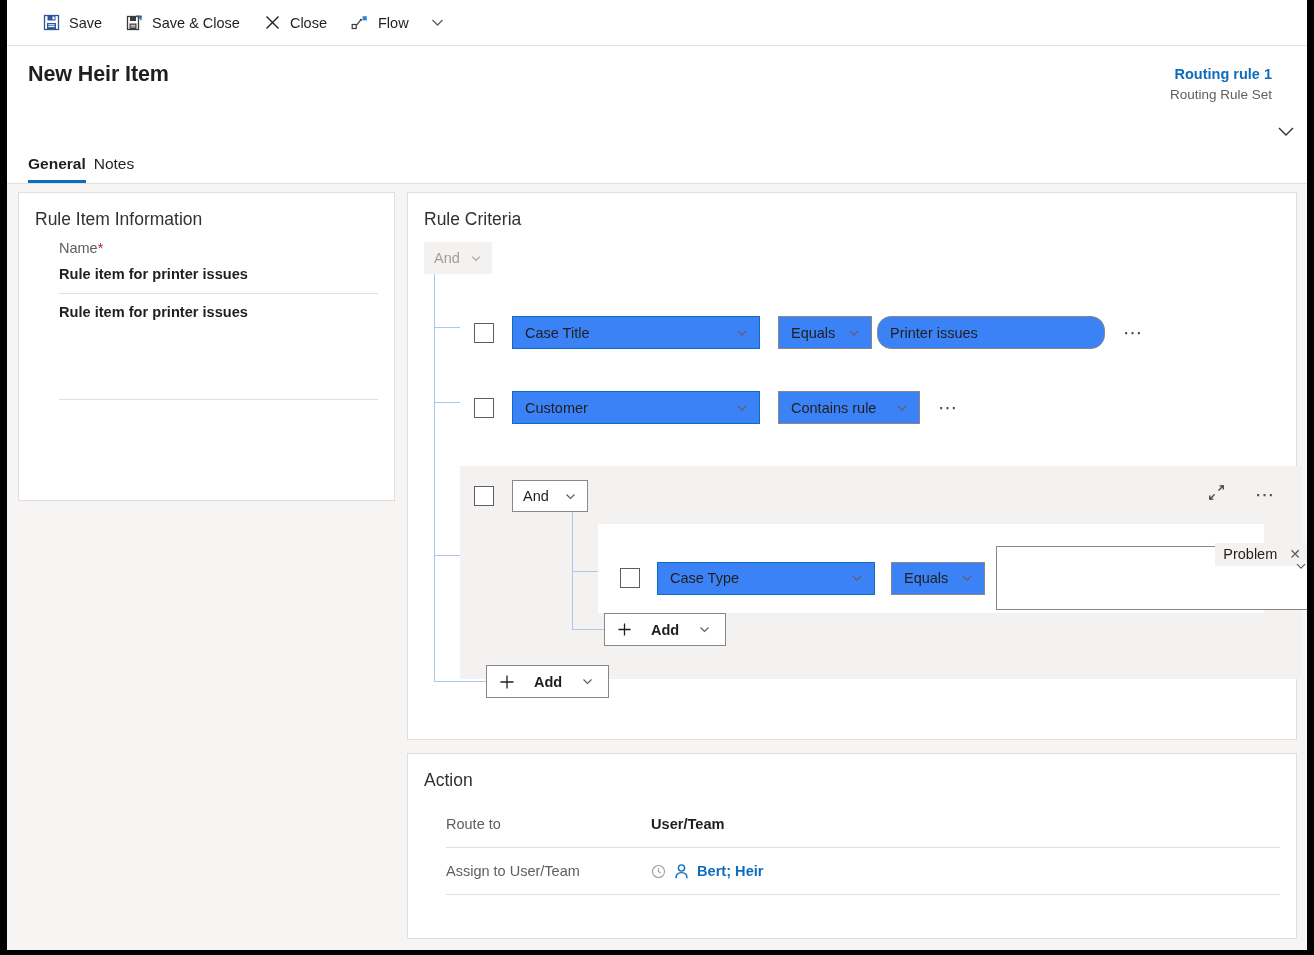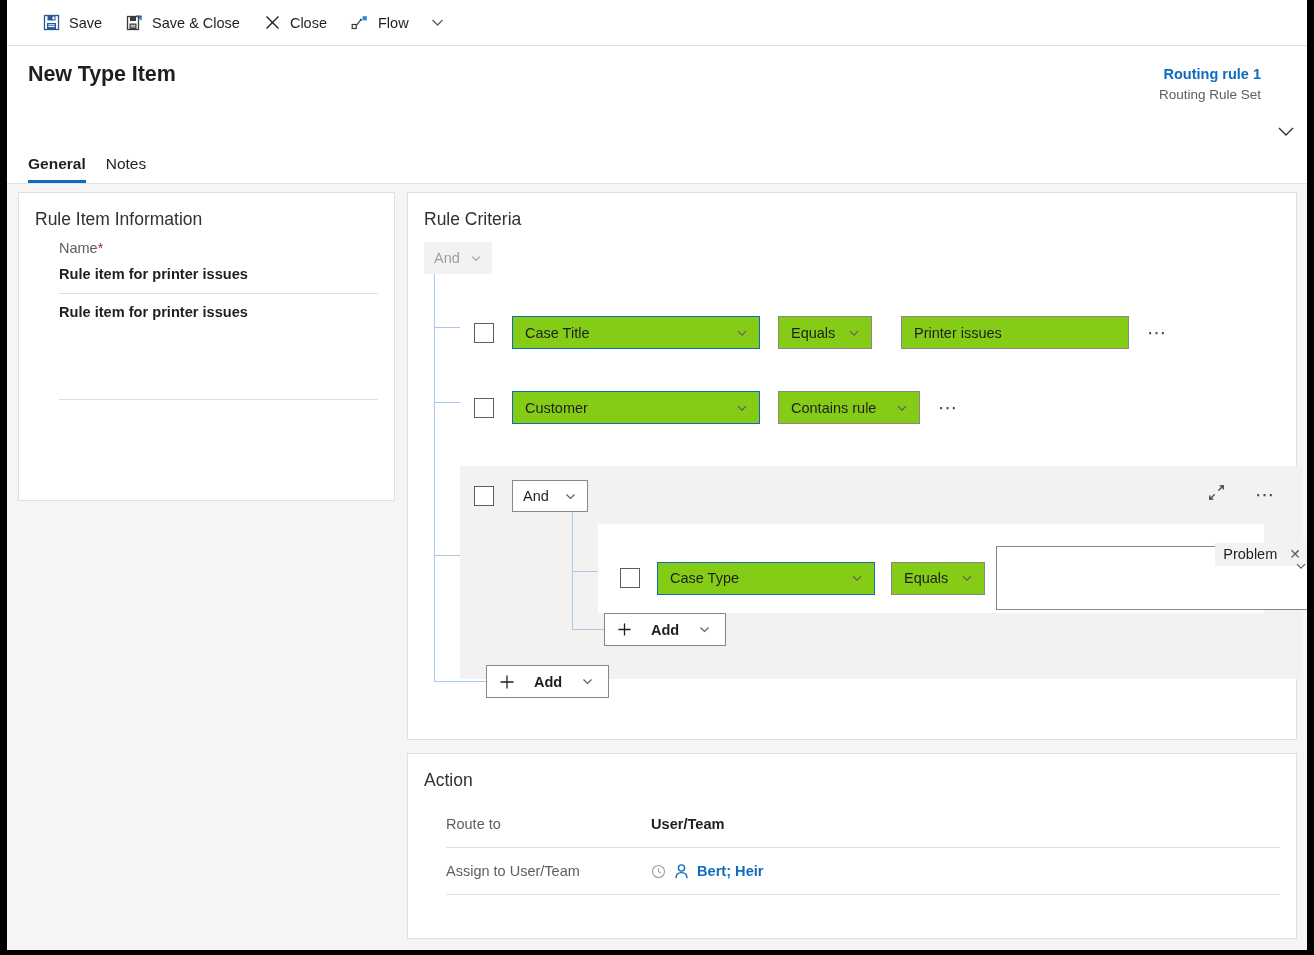--- a/index.html
+++ b/index.html
@@ -48,21 +48,21 @@
     background: #ffffff;
   }
   .page-title {
     font-size: 21.5px;
     font-weight: 600;
     color: #201f1e;
     letter-spacing: -0.1px;
   }
   .hdr-right {
     position: absolute;
-    right: 46px; top: 18px;
+    right: 35px; top: 18px;
     text-align: right;
   }
   .hdr-rule {
     color: #0f6cbd;
     font-size: 14.5px;
     font-weight: 700;
     cursor: pointer;
     line-height: 21px;
   }
   .hdr-sub {
@@ -72,21 +72,21 @@
   }
   .hdr-chev {
     position: absolute;
     right: 10px; top: 74px;
     cursor: pointer;
   }
   .tabs {
     position: absolute;
     left: 21px; bottom: 0;
     display: flex;
-    gap: 20px;
+    gap: 8px;
   }
   .tab {
     font-size: 15.5px;
     color: #201f1e;
     padding-bottom: 10px;
     cursor: pointer;
     position: relative;
   }
   .tab.active { font-weight: 700; }
   .tab.active::after {
@@ -181,21 +181,21 @@
   .cb {
     width: 20px; height: 20px;
     border: 1px solid #605e5c;
     background: #fff;
     cursor: pointer;
     flex: none;
   }
   .sel {
     height: 33px;
     border: 1px solid #0f6cbd;
-    background: #84cc16;
+    background: #3b82f6;
     display: flex;
     align-items: center;
     justify-content: space-between;
     padding: 0 10px 0 12px;
     font-size: 14.5px;
     color: #201f1e;
     cursor: pointer;
   }
   .sel.gray { border-color: #8a8886; }
   .sel.txt  { border-color: #8a8886; justify-content: flex-start; }
@@ -333,21 +333,21 @@
     </div>
 
     <div class="cmd-chev">
       <svg width="17" height="17" viewBox="0 0 17 17">
         <path d="M3.5 6 L8.5 11 L13.5 6" fill="none" stroke="#605e5c" stroke-width="1.3"></path>
       </svg>
     </div>
   </div>
 
   <div class="header">
-    <div class="page-title">New Type Item</div>
+    <div class="page-title">New Heir Item</div>
 
     <div class="hdr-right">
       <div class="hdr-rule">Routing rule 1</div>
       <div class="hdr-sub">Routing Rule Set</div>
     </div>
 
     <div class="hdr-chev">
       <svg width="22" height="22" viewBox="0 0 22 22">
         <path d="M4 8 L11 15 L18 8" fill="none" stroke="#323130" stroke-width="1.4"></path>
       </svg>
@@ -410,21 +410,21 @@
               <svg width="14" height="14" viewBox="0 0 14 14">
                 <path d="M3 5.2 L7 9.2 L11 5.2" fill="none" stroke="#605e5c" stroke-width="1.2"></path>
               </svg>
             </div>
             <div class="sel gray" style="width:94px; margin-left:18px;">
               <span>Equals</span>
               <svg width="14" height="14" viewBox="0 0 14 14">
                 <path d="M3 5.2 L7 9.2 L11 5.2" fill="none" stroke="#605e5c" stroke-width="1.2"></path>
               </svg>
             </div>
-            <div class="sel txt" style="width:228px; margin-left:29px;">
+            <div class="sel txt" style="width:228px; margin-left:5px;border-radius:14px;">
               <span>Printer issues</span>
             </div>
             <div class="dots" style="margin-left:14px;">⋯</div>
           </div>
 
           <div class="row" style="position:absolute; left:66px; top:161px;">
             <div class="cb"></div>
             <div class="sel" style="width:248px; margin-left:18px;">
               <span>Customer</span>
               <svg width="14" height="14" viewBox="0 0 14 14">

